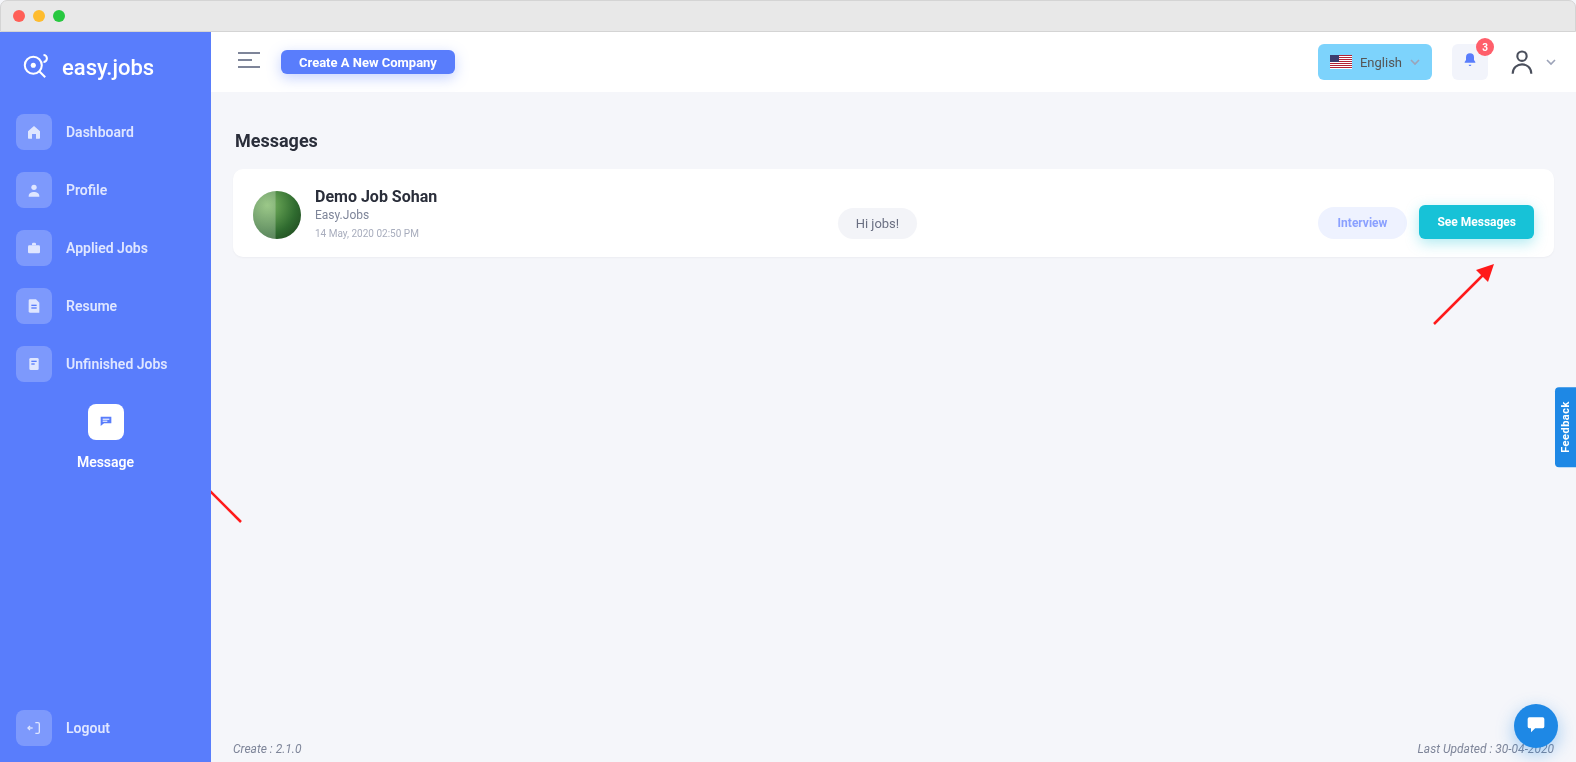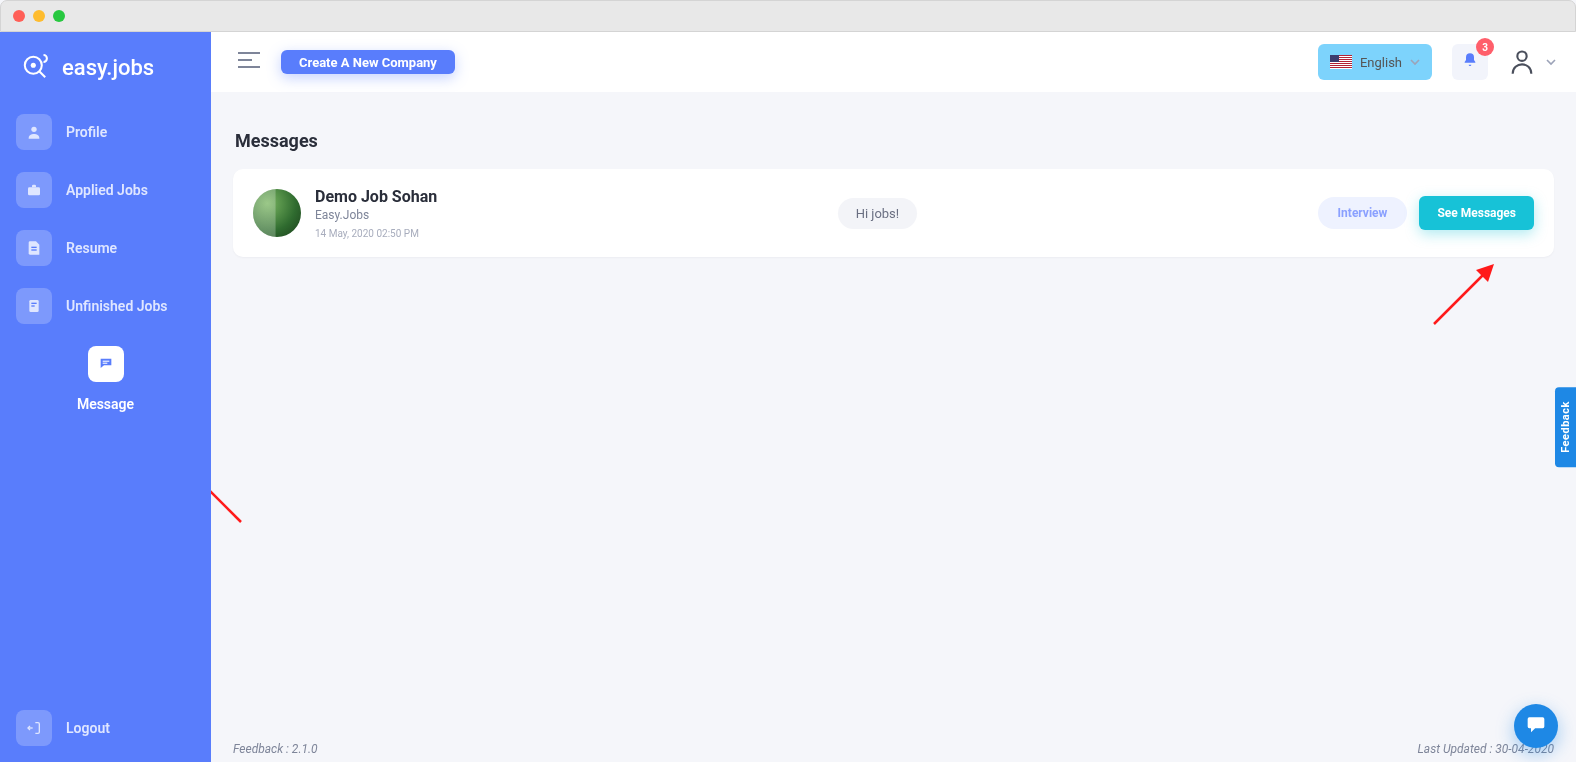--- a/index.html
+++ b/index.html
@@ -31,21 +31,21 @@
     .flag { width:22px; height:14px; background:linear-gradient(#b22234 0 7%, #fff 7% 14%, #b22234 14% 21%, #fff 21% 28%, #b22234 28% 35%, #fff 35% 42%, #b22234 42% 49%, #fff 49% 56%, #b22234 56% 63%, #fff 63% 70%, #b22234 70% 77%, #fff 77% 84%, #b22234 84% 91%, #fff 91% 100%); position:relative; }
     .flag::before { content:""; position:absolute; left:0; top:0; width:9px; height:7px; background:#3c3b6e; }
     .bell-wrap { position:relative; background:#f2f4fb; border-radius:6px; width:36px; height:36px; display:flex; align-items:center; justify-content:center; cursor:pointer; }
     .bell-wrap svg { width:16px; height:16px; color:#597dfc; }
     .badge { position:absolute; top:-6px; right:-6px; background:#ff5f6b; color:#fff; font-size:10px; font-weight:700; min-width:18px; height:18px; border-radius:9px; display:flex; align-items:center; justify-content:center; padding:0 4px; }
     .avatar-wrap { display:flex; align-items:center; gap:10px; cursor:pointer; }
     .avatar-wrap svg.person { width:28px; height:28px; color:#4a4f5c; }
     .chev { color:#9ca3b8; }
     .content { flex:1; padding:20px 22px 0 22px; position:relative; overflow:hidden; }
     .page-title { font-size:18px; font-weight:700; color:#2a2e3a; margin:18px 0 18px 2px; }
-    .card { background:#fff; border-radius:10px; padding:18px 20px; display:flex; align-items:center; box-shadow:0 1px 2px rgba(20,30,60,.04); }
+    .card { background:#fff; border-radius:10px; padding:18px 20px; display:flex; align-items:flex-end; box-shadow:0 1px 2px rgba(20,30,60,.04); }
     .avatar { width:48px; height:48px; border-radius:50%; background:radial-gradient(circle at 30% 30%, #7ab661, #2f6b2f 60%, #1a3d1a); position:relative; overflow:hidden; flex-shrink:0; }
     .avatar::after { content:""; position:absolute; inset:0; background:linear-gradient(90deg, rgba(255,255,255,.25) 46%, rgba(255,255,255,0) 48%); }
     .msg-meta { margin-left:14px; }
     .msg-name { font-size:16px; font-weight:700; color:#2a2e3a; }
     .msg-sub { font-size:12px; color:#7e8599; margin-top:2px; }
     .msg-time { font-size:10px; color:#a8adbd; margin-top:6px; }
     .chip { background:#f3f4f8; color:#6a6f82; border-radius:18px; padding:8px 18px; font-size:13px; }
     .spacer-flex { flex:1; display:flex; justify-content:center; }
     .btn-light { background:#eef2ff; color:#8aa0ff; border:none; border-radius:18px; padding:0 20px; height:32px; font-size:12px; font-weight:700; cursor:pointer; margin-right:12px; }
     .btn-teal { background:#17c2d7; color:#fff; border:none; border-radius:6px; padding:0 18px; height:34px; font-size:12px; font-weight:700; cursor:pointer; box-shadow:0 4px 14px rgba(23,194,215,.35); }
@@ -78,20 +78,28 @@
           <path d="M30 6 a4 4 0 0 1 0 8"></path>
         </svg>
       </span>
       <span>easy.jobs</span>
     </div>
 
     <nav class="nav">
       <div class="nav-item">
         <span class="nav-icon">
           <svg viewBox="0 0 24 24" fill="currentColor">
+              <path d="M3 11l9-8 9 8v10a1 1 0 0 1-1 1h-5v-7h-6v7H4a1 1 0 0 1-1-1z"></path>
+            </svg>
+        </span>
+        <span>Dashboard</span>
+      </div>
+      <div class="nav-item">
+        <span class="nav-icon">
+          <svg viewBox="0 0 24 24" fill="currentColor">
               <circle cx="12" cy="8" r="4"></circle>
               <path d="M4 21c0-4 4-6 8-6s8 2 8 6v1H4z"></path>
             </svg>
         </span>
         <span>Profile</span>
       </div>
       <div class="nav-item">
         <span class="nav-icon">
           <svg viewBox="0 0 24 24" fill="currentColor">
               <rect x="3" y="8" width="18" height="12" rx="2"></rect>
@@ -211,21 +219,21 @@
         </svg>
       </div>
       <div class="arrow" style="right:70px; top:160px;">
         <svg width="80" height="80" viewBox="0 0 80 80">
           <line x1="8" y1="72" x2="62" y2="18"></line>
           <polygon points="68,12 50,18 62,30"></polygon>
         </svg>
       </div>
 
       <div class="footer">
-        <span>Feedback : 2.1.0</span>
+        <span>Create : 2.1.0</span>
         <span>Last Updated : 30-04-2020</span>
       </div>
 
       <div class="feedback-tab">
         <span>Feedback</span>
       </div>
 
       <div class="chat-fab">
         <span>
           <svg viewBox="0 0 24 24" fill="currentColor">

